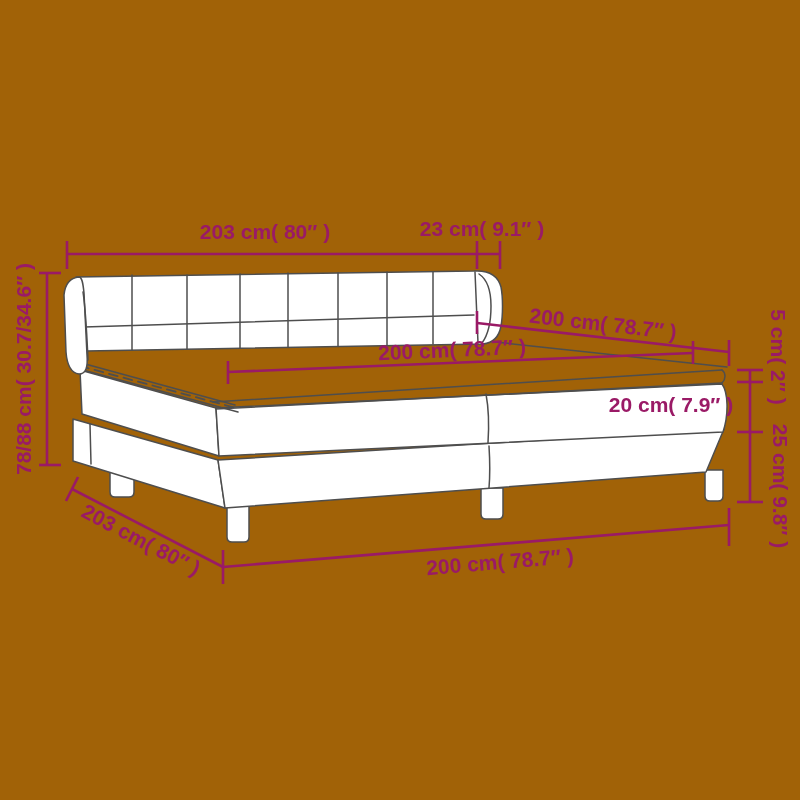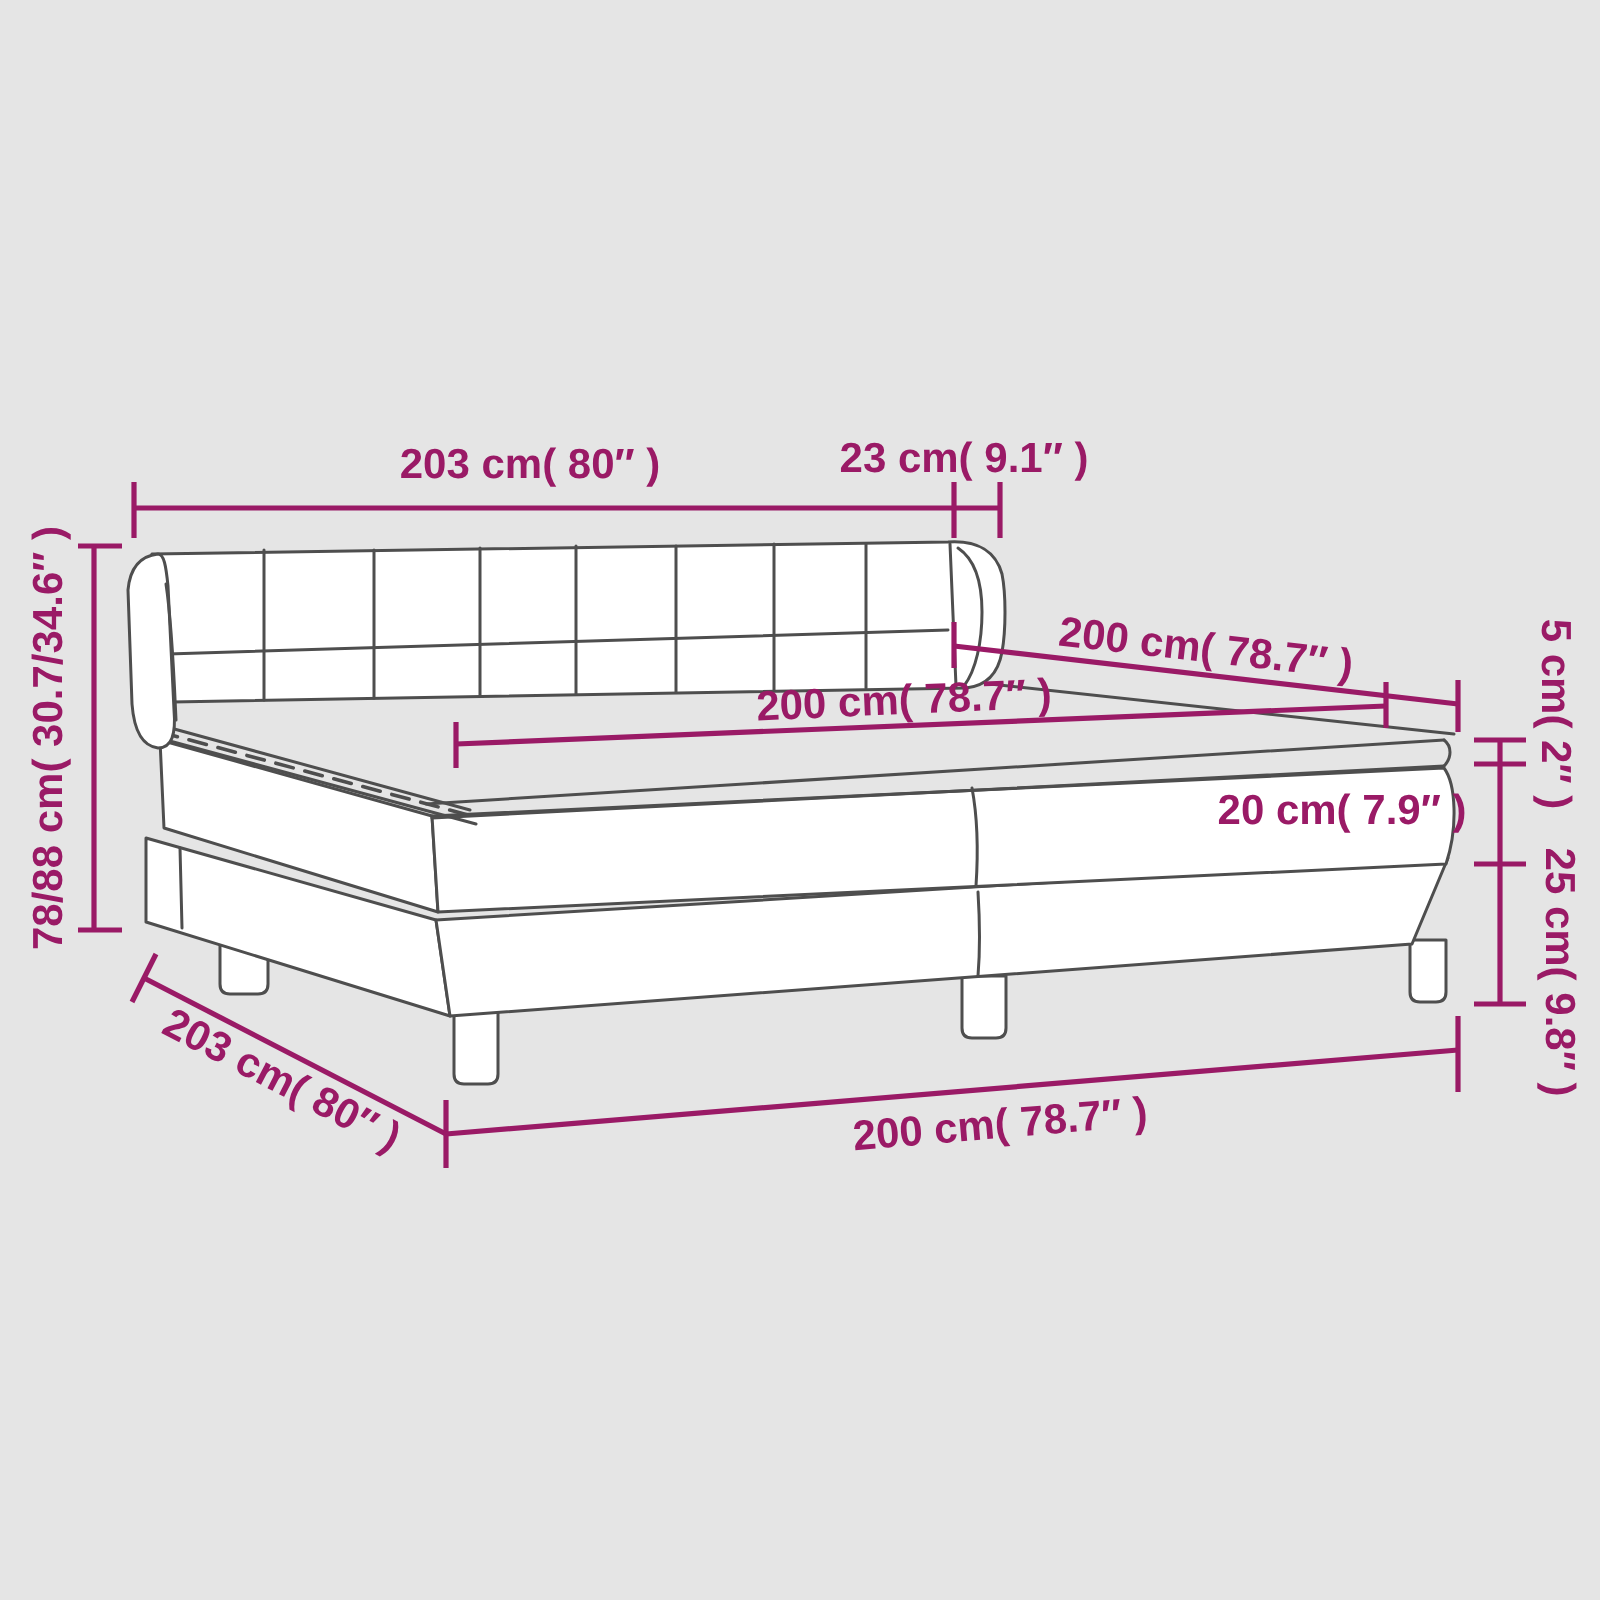--- a/index.html
+++ b/index.html
@@ -1,16 +1,16 @@
 <!DOCTYPE html>
 <html style="--dim-color: #9a1a66; --art-color: #4e4e4e;"><head>
 <meta charset="utf-8">
 <style>
   html,body{margin:0;padding:0;background:#fff;}
-  .stage{position:relative;width:800px;height:800px;background:#e5e5e5;overflow:hidden;
+  .stage{position:relative;width:800px;height:800px;background:#a16207;overflow:hidden;
          font-family:"Liberation Sans",sans-serif;}
   svg{display:block;}
   .art{stroke:var(--art-color,#4e4e4e);stroke-width:1.5;fill:none;
        stroke-linecap:round;stroke-linejoin:round;}
   .artfill{stroke:var(--art-color,#4e4e4e);stroke-width:1.5;fill:#ffffff;
        stroke-linecap:round;stroke-linejoin:round;}
   .dim{stroke:var(--dim-color,#9a1a66);stroke-width:2.6;fill:none;stroke-linecap:butt;}
   .dimtext{fill:var(--dim-color,#9a1a66);font-size:21px;font-weight:700;
        text-anchor:middle;letter-spacing:0px;}
 </style>

